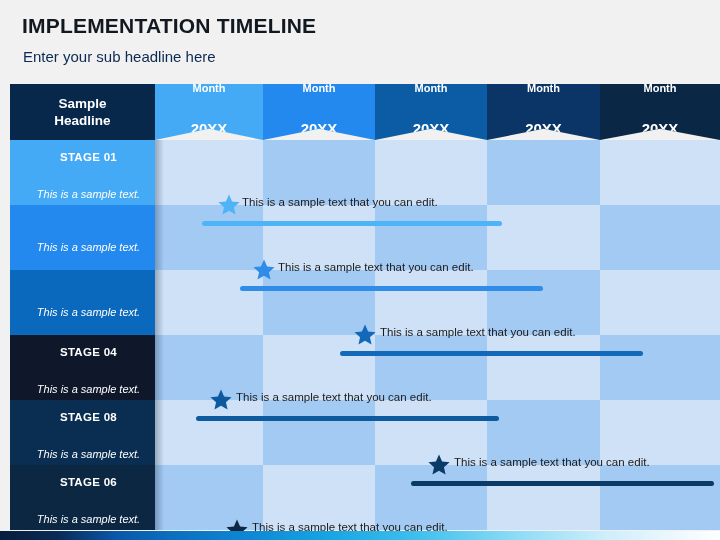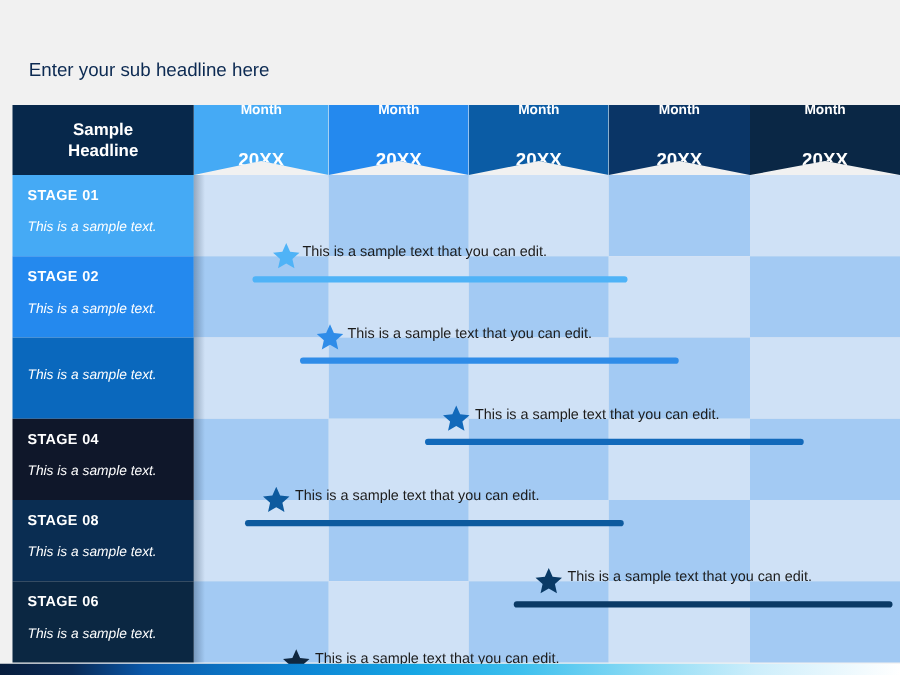--- a/index.html
+++ b/index.html
@@ -49,29 +49,29 @@
   .hdr-mon .inner{justify-content:center;padding-bottom:6px;}
   .notch-shadow{
     position:absolute;height:16px;
     -webkit-clip-path:polygon(0 0,100% 0,100% 12%,50% 92%,0 12%);
     clip-path:polygon(0 0,100% 0,100% 12%,50% 92%,0 12%);
     background:linear-gradient(to bottom,rgba(20,40,70,.38),rgba(20,40,70,0));
     pointer-events:none;
   }
 
   
-  .body{position:absolute;top:56px;left:0;width:710px;height:390px;}
+  .body{position:absolute;top:56px;left:0;width:710px;height:390px;text-align:center;}
   .cellbg{position:absolute;top:0;height:65px;}
 
   .sidecell{
     position:absolute;left:0;width:145px;height:65px;
     color:#fff;box-sizing:border-box;padding:11px 0 0 12px;
   }
   .sidecell .st{font-size:11.5px;font-weight:bold;letter-spacing:.3px;}
-  .sidecell .sx{font-size:11px;font-style:italic;margin-top:13px;}
+  .sidecell .sx{font-size:11px;font-style:italic;margin-top:25px;}
   .side-shadow{
     position:absolute;left:145px;top:0;width:9px;height:390px;
     background:linear-gradient(to right,rgba(15,35,60,.30),rgba(15,35,60,0));
     pointer-events:none;
   }
 
   
   .item{position:absolute;height:65px;margin-top:43px;}
   .star{position:absolute;top:11px;width:22px;height:21px;}
   .itext{
@@ -85,20 +85,21 @@
     background:linear-gradient(to right,
       #071d3d 0%,#0a2a55 8%,#0a57a8 16%,#0b6fbf 24%,
       #0d86d4 34%,#17a6e4 46%,#3fc0ee 58%,#8fdcf5 72%,#cdeefb 84%,#ffffff 100%);
   }
 </style>
 </head>
 <body style="background: rgb(241, 241, 241);">
 
 <div id="slide">
 
+  <div class="title">IMPLEMENTATION TIMELINE</div>
   <div class="subtitle">Enter your sub headline here</div>
 
   <div class="board">
 
     <div id="header-row">
         <div class="hdr hdr-left" style="background: rgb(7, 40, 75);">
           <div class="inner">
             <div class="l1">Sample</div>
             <div class="l2">Headline</div>
           </div>
@@ -172,21 +173,20 @@
           <div class="cellbg" style="left: 365px; width: 112px; top: 325px; background: rgb(163, 202, 243);"></div>
           <div class="cellbg" style="left: 477px; width: 113px; top: 325px; background: rgb(207, 225, 246);"></div>
           <div class="cellbg" style="left: 590px; width: 120px; top: 325px; background: rgb(163, 202, 243);"></div>
         </div>
       <div id="sidebar">
           <div class="sidecell" style="top: 0px; background: rgb(69, 170, 245);">
             <div class="st">STAGE 01</div>
             <div class="sx">This is a sample text.</div>
           </div>
           <div class="sidecell" style="top: 65px; background: rgb(36, 137, 238);">
-            <div class="st">STAGE 02</div>
             <div class="sx">This is a sample text.</div>
           </div>
           <div class="sidecell" style="top: 130px; background: rgb(10, 104, 189);">
             <div class="sx">This is a sample text.</div>
           </div>
           <div class="sidecell" style="top: 195px; background: #0f172a;">
             <div class="st">STAGE 04</div>
             <div class="sx">This is a sample text.</div>
           </div>
           <div class="sidecell" style="top: 260px; background: rgb(10, 45, 82);">

